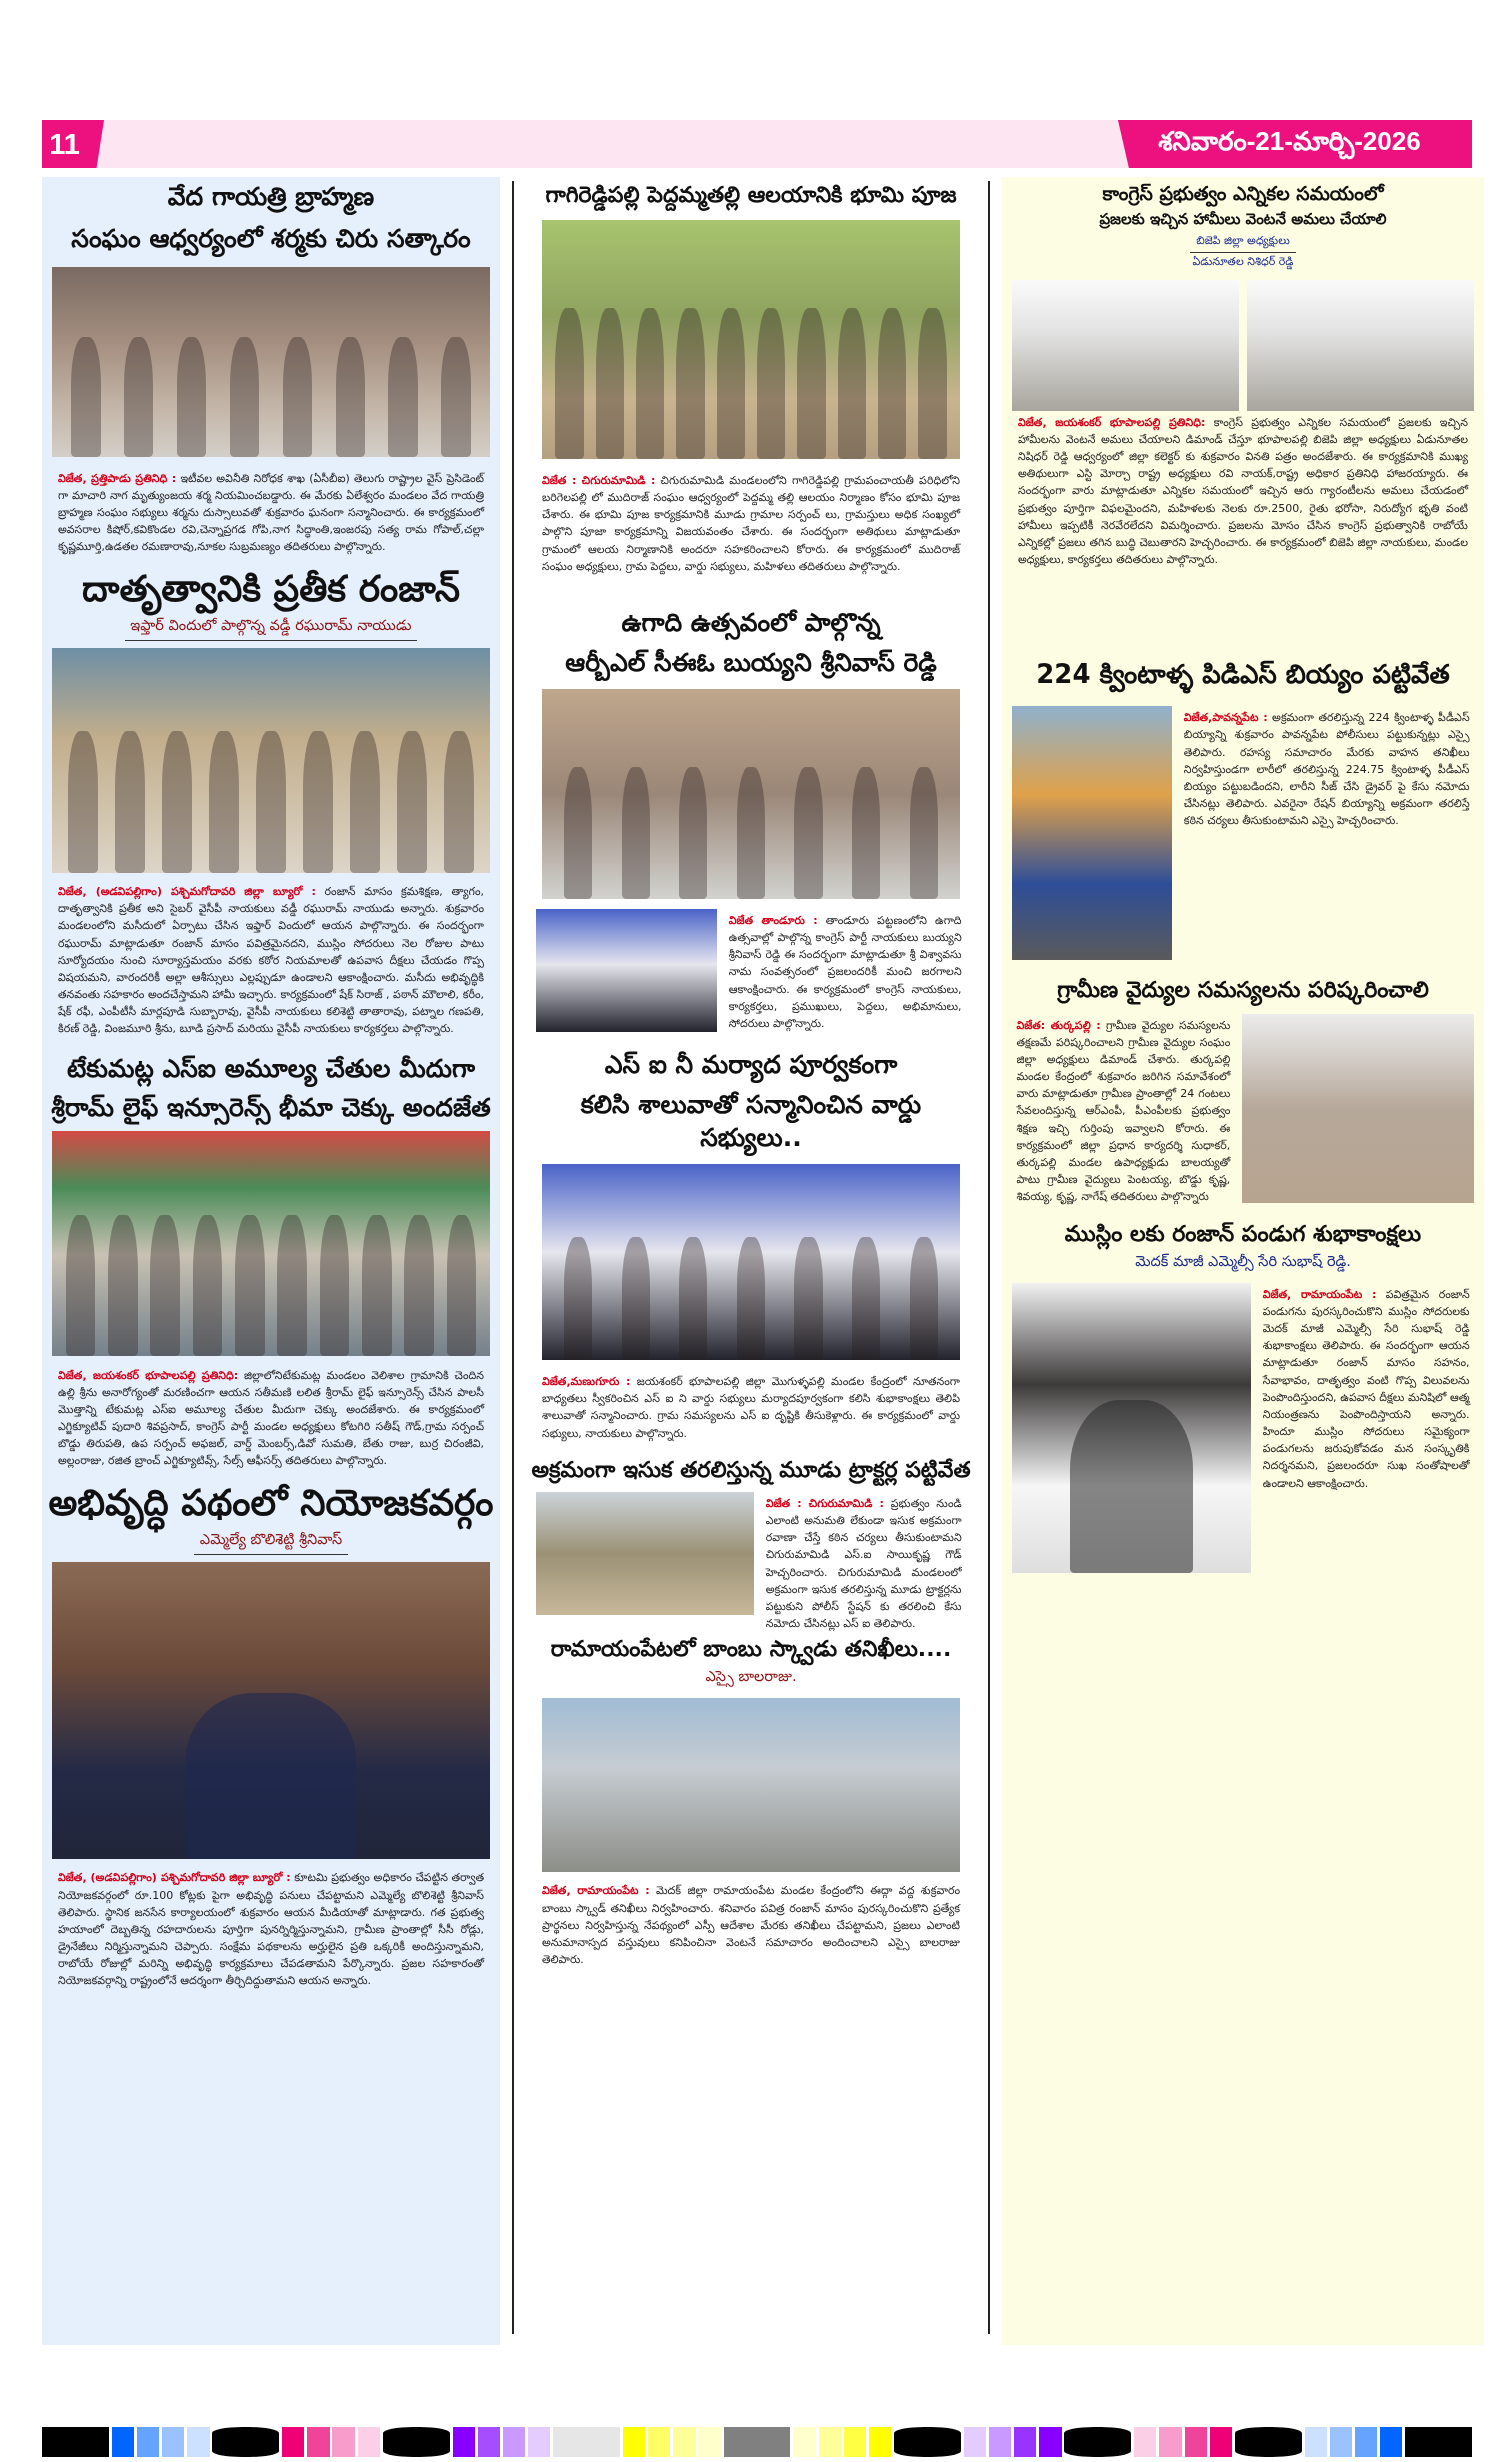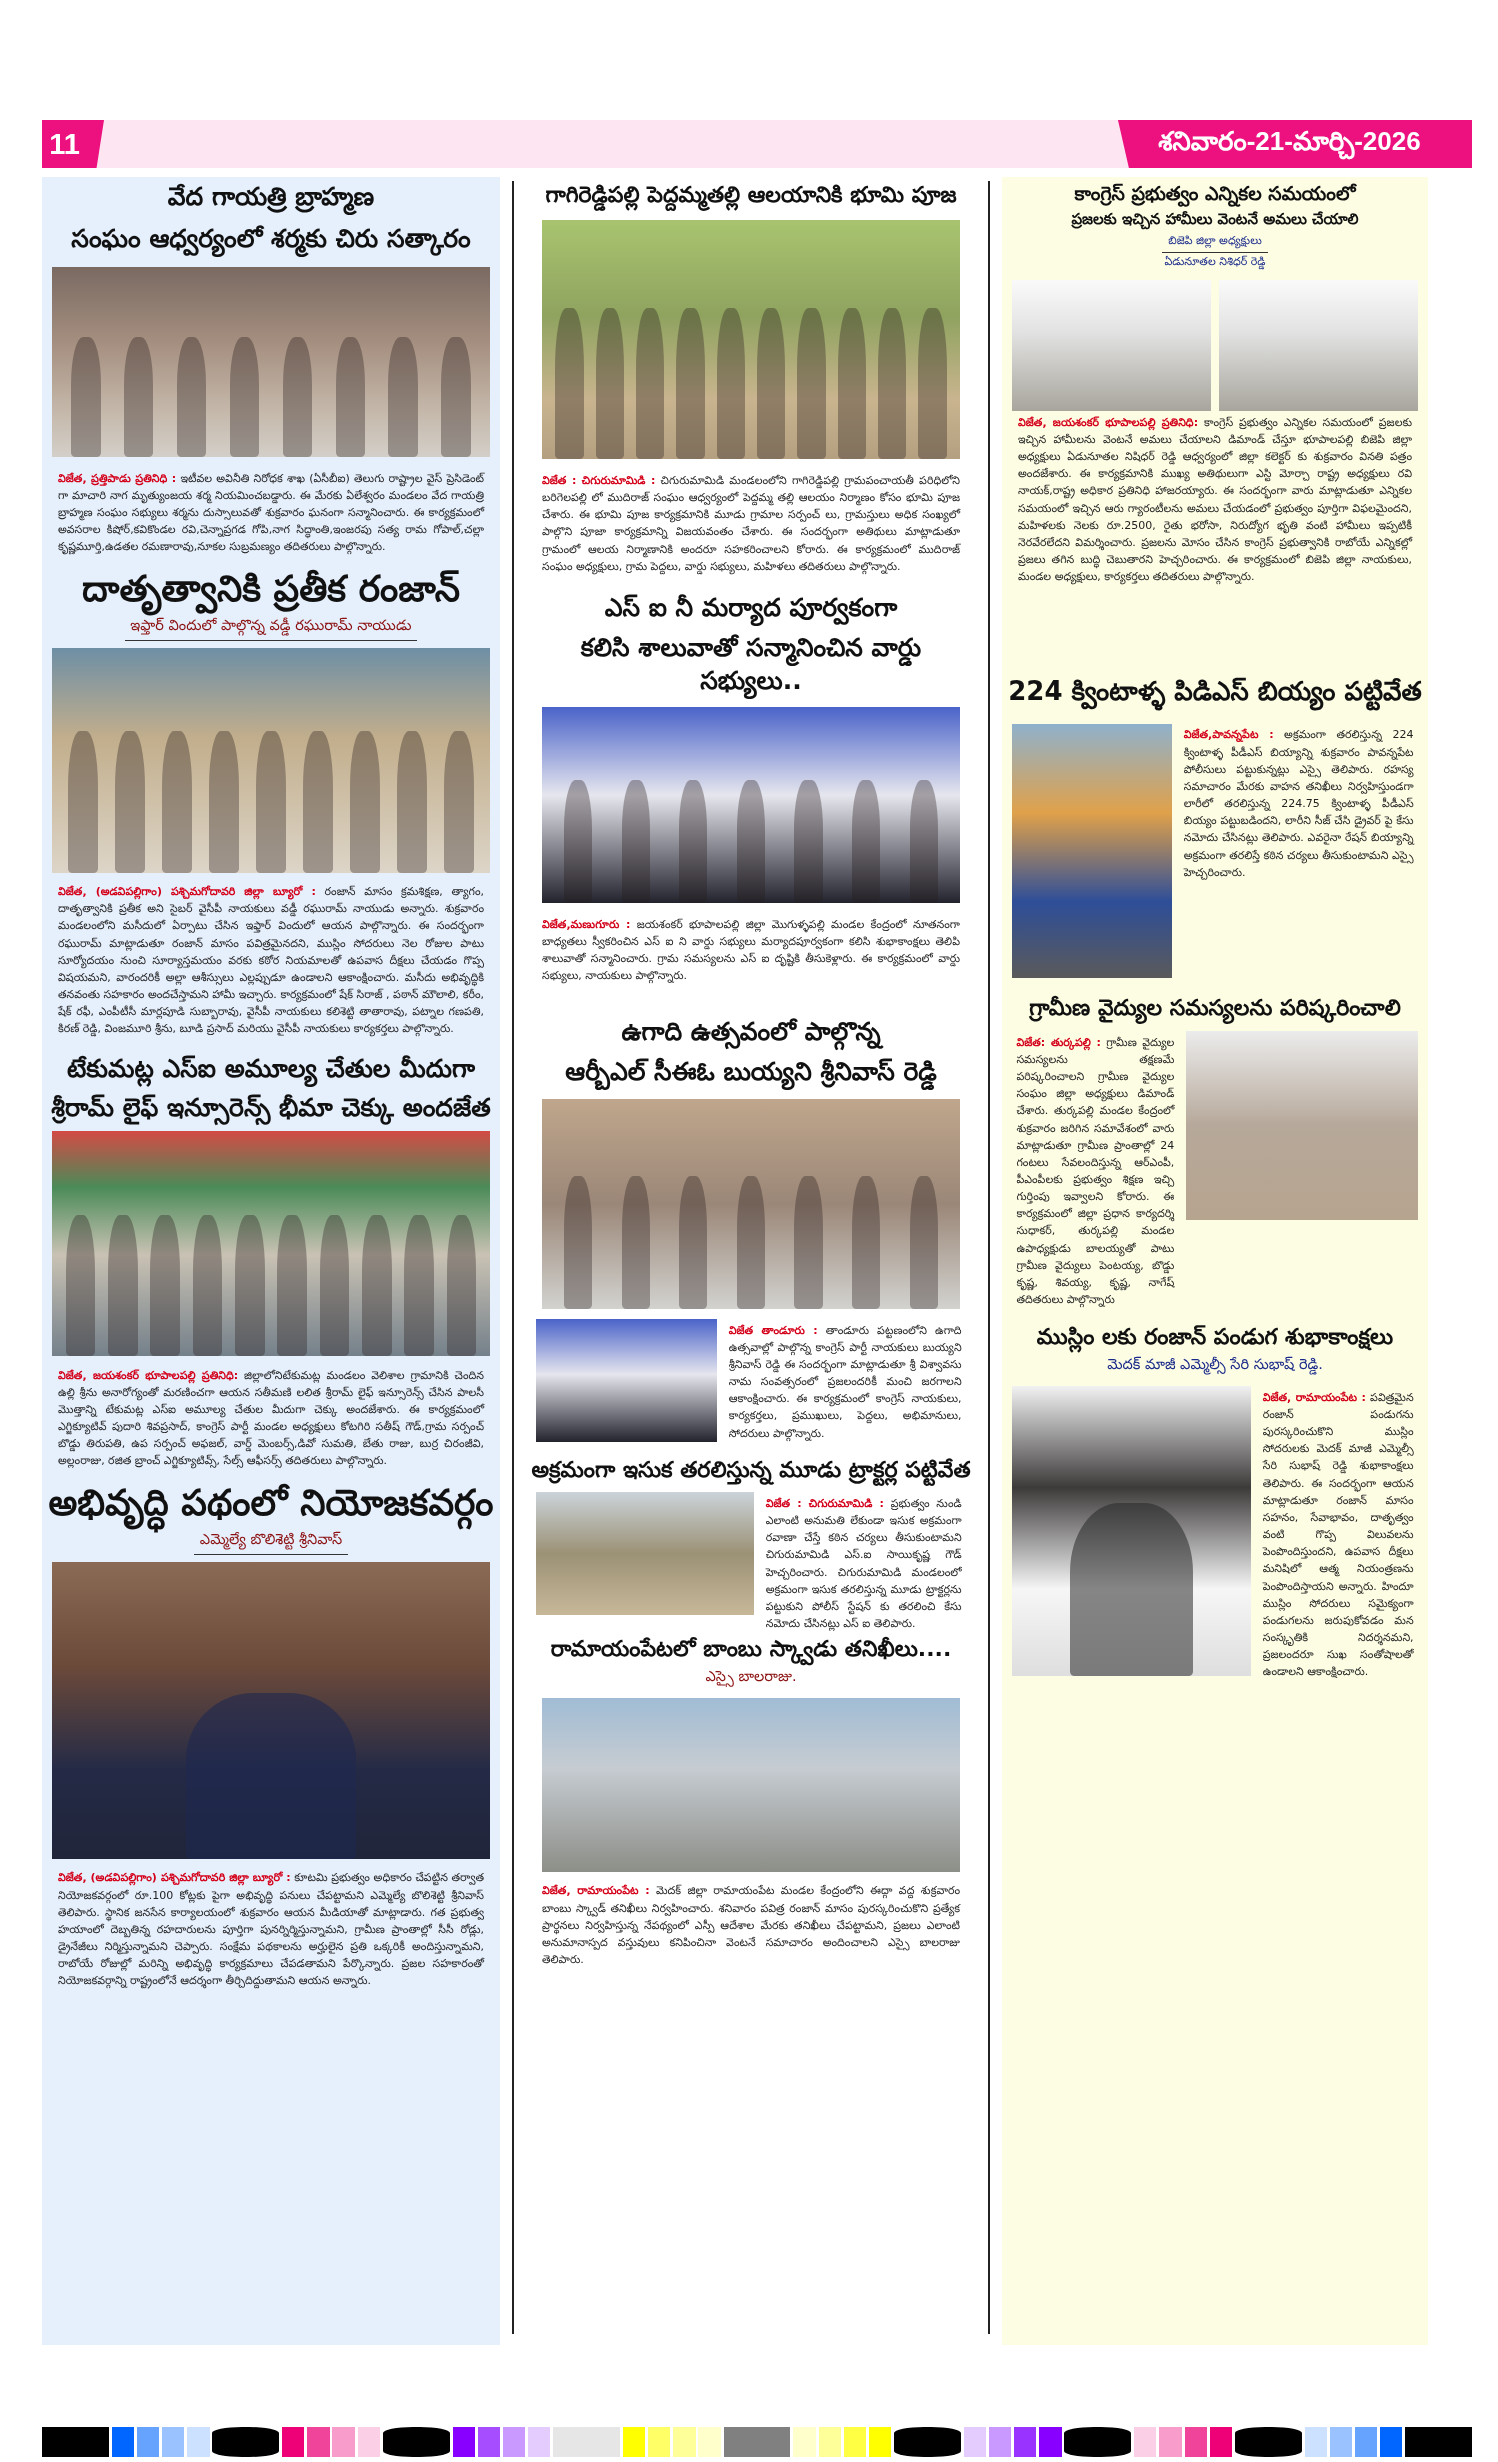--- a/index.html
+++ b/index.html
@@ -9,21 +9,21 @@
 .mast{position:absolute;left:42px;top:120px;width:1430px;height:48px;background:#fde6f1}
 .pgno{position:absolute;left:42px;top:120px;width:62px;height:48px;background:#ec117f;color:#fff;font:bold 29px "Liberation Sans",sans-serif;display:flex;align-items:center;padding-left:7.3px;clip-path:polygon(0 0,100% 0,88% 100%,0 100%)}
 .datebox{position:absolute;left:1107px;top:120px;width:365px;height:48px;background:#ec117f;color:#fff;font:bold 26px "Liberation Sans",sans-serif;display:flex;align-items:center;justify-content:center;clip-path:polygon(3% 0,100% 0,100% 100%,6% 100%)}
 .logo{position:absolute;left:764px;top:117px;width:175px;height:86px;background:#f6c417;border:0.7px solid #d9a50d;display:flex;align-items:center;justify-content:center;flex-direction:column}
 .logo .tag{font-size:5.8px;color:#7a2a00}
 .logo .name{font:bold 44px "DejaVu Sans",sans-serif;color:#1e3a9a;-webkit-text-stroke:1.5px #fff;letter-spacing:-1.5px;line-height:1}
 
 .col{position:absolute;top:177px;height:2168px;overflow:hidden}
 .c1{left:42px;width:458px;background:#e6effc}
 .c2{left:526px;width:450px;background:#fff}
-.c3{left:1002px;width:426px;background:#fdfde4}
+.c3{left:1002px;width:482px;background:#fdfde4}
 .vline{position:absolute;top:181px;width:1.5px;height:2153px;background:#222}
 .head{font-weight:bold;text-align:center;color:#111;line-height:1.3}
 .h-md{font-size:25px}
 .h-lg{font-size:36px}
 .h-sm{font-size:22px}
 .byline{text-align:center;font-size:14.5px;color:#8b1010;margin:4.4px auto 7.3px;border-bottom:1.5px solid #333;width:fit-content;padding:0 5.8px 2.9px}
 .byline.blue{color:#1a2a8a}
 .photo{position:relative;margin:7.3px 10px;overflow:hidden}
 .ph-a{background:linear-gradient(180deg,#7a6a62 0%,#a58f80 40%,#c4b7a9 75%,#d3cfc8 100%)}
 .ph-b{background:linear-gradient(180deg,#6e8fa5 0%,#c2ae8c 40%,#ddd5c8 100%)}
@@ -142,55 +142,55 @@
             <div class="fig"></div>
             <div class="fig"></div>
             <div class="fig"></div>
             <div class="fig"></div>
             <div class="fig"></div>
           </div>
         </div>
     <p class="body"><span class="dl">విజేత : చిగురుమామిడి :</span> <span>చిగురుమామిడి మండలంలోని గాగిరెడ్డిపల్లి గ్రామపంచాయతీ పరిధిలోని బరిగెలపల్లి లో ముదిరాజ్ సంఘం ఆధ్వర్యంలో పెద్దమ్మ తల్లి ఆలయం నిర్మాణం కోసం భూమి పూజ చేశారు. ఈ భూమి పూజ కార్యక్రమానికి మూడు గ్రామాల సర్పంచ్ లు, గ్రామస్తులు అధిక సంఖ్యలో పాల్గొని పూజా కార్యక్రమాన్ని విజయవంతం చేశారు. ఈ సందర్భంగా అతిథులు మాట్లాడుతూ గ్రామంలో ఆలయ నిర్మాణానికి అందరూ సహకరించాలని కోరారు. ఈ కార్యక్రమంలో ముదిరాజ్ సంఘం అధ్యక్షులు, గ్రామ పెద్దలు, వార్డు సభ్యులు, మహిళలు తదితరులు పాల్గొన్నారు.</span></p>
   </article>
 
+  <article style="margin-top:29px">
+    <div class="head h-md">ఉగాది ఉత్సవంలో పాల్గొన్న</div>
+    <div class="head h-md" style="margin-top:7.3px">ఆర్బీఎల్ సీఈఓ బుయ్యని శ్రీనివాస్ రెడ్డి</div>
+    <div class="photo ph-g" style="height:210px;margin:10px 16px">
+          <div class="figs">
+            <div class="fig"></div>
+            <div class="fig"></div>
+            <div class="fig"></div>
+            <div class="fig"></div>
+            <div class="fig"></div>
+            <div class="fig"></div>
+            <div class="fig"></div>
+          </div>
+        </div>
+    <div class="flex">
+      <div class="photo ph-h" style="width:181px;height:123px;margin:0;flex:none"></div>
+      <p class="body"><span class="dl">విజేత తాండూరు :</span> <span>తాండూరు పట్టణంలోని ఉగాది ఉత్సవాల్లో పాల్గొన్న కాంగ్రెస్ పార్టీ నాయకులు బుయ్యని శ్రీనివాస్ రెడ్డి ఈ సందర్భంగా మాట్లాడుతూ శ్రీ విశ్వావసు నామ సంవత్సరంలో ప్రజలందరికీ మంచి జరగాలని ఆకాంక్షించారు. ఈ కార్యక్రమంలో కాంగ్రెస్ నాయకులు, కార్యకర్తలు, ప్రముఖులు, పెద్దలు, అభిమానులు, సోదరులు పాల్గొన్నారు.</span></p>
+    </div>
+  </article>
+
   <article style="margin-top:14.5px">
     <div class="head h-md">ఎస్ ఐ నీ మర్యాద పూర్వకంగా</div>
     <div class="head h-md" style="margin-top:7.3px">కలిసి శాలువాతో సన్మానించిన వార్డు సభ్యులు..</div>
     <div class="photo ph-h" style="height:196px;margin:10px 16px">
           <div class="figs">
             <div class="fig"></div>
             <div class="fig"></div>
             <div class="fig"></div>
             <div class="fig"></div>
             <div class="fig"></div>
             <div class="fig"></div>
             <div class="fig"></div>
           </div>
         </div>
     <p class="body"><span class="dl">విజేత,మణుగూరు :</span> <span>జయశంకర్ భూపాలపల్లి జిల్లా మొగుళ్ళపల్లి మండల కేంద్రంలో నూతనంగా బాధ్యతలు స్వీకరించిన ఎస్ ఐ ని వార్డు సభ్యులు మర్యాదపూర్వకంగా కలిసి శుభాకాంక్షలు తెలిపి శాలువాతో సన్మానించారు. గ్రామ సమస్యలను ఎస్ ఐ దృష్టికి తీసుకెళ్లారు. ఈ కార్యక్రమంలో వార్డు సభ్యులు, నాయకులు పాల్గొన్నారు.</span></p>
-  </article>
-
-  <article style="margin-top:29px">
-    <div class="head h-md">ఉగాది ఉత్సవంలో పాల్గొన్న</div>
-    <div class="head h-md" style="margin-top:7.3px">ఆర్బీఎల్ సీఈఓ బుయ్యని శ్రీనివాస్ రెడ్డి</div>
-    <div class="photo ph-g" style="height:210px;margin:10px 16px">
-          <div class="figs">
-            <div class="fig"></div>
-            <div class="fig"></div>
-            <div class="fig"></div>
-            <div class="fig"></div>
-            <div class="fig"></div>
-            <div class="fig"></div>
-            <div class="fig"></div>
-          </div>
-        </div>
-    <div class="flex">
-      <div class="photo ph-h" style="width:181px;height:123px;margin:0;flex:none"></div>
-      <p class="body"><span class="dl">విజేత తాండూరు :</span> <span>తాండూరు పట్టణంలోని ఉగాది ఉత్సవాల్లో పాల్గొన్న కాంగ్రెస్ పార్టీ నాయకులు బుయ్యని శ్రీనివాస్ రెడ్డి ఈ సందర్భంగా మాట్లాడుతూ శ్రీ విశ్వావసు నామ సంవత్సరంలో ప్రజలందరికీ మంచి జరగాలని ఆకాంక్షించారు. ఈ కార్యక్రమంలో కాంగ్రెస్ నాయకులు, కార్యకర్తలు, ప్రముఖులు, పెద్దలు, అభిమానులు, సోదరులు పాల్గొన్నారు.</span></p>
-    </div>
   </article>
 
   <article style="margin-top:11.6px">
     <div class="head h-sm">అక్రమంగా ఇసుక తరలిస్తున్న మూడు ట్రాక్టర్ల పట్టివేత</div>
     <div class="flex" style="margin-top:7.3px">
       <div class="photo ph-i" style="width:218px;height:123px;margin:0;flex:none"></div>
       <p class="body"><span class="dl">విజేత : చిగురుమామిడి :</span> <span>ప్రభుత్వం నుండి ఎలాంటి అనుమతి లేకుండా ఇసుక అక్రమంగా రవాణా చేస్తే కఠిన చర్యలు తీసుకుంటామని చిగురుమామిడి ఎస్.ఐ సాయికృష్ణ గౌడ్ హెచ్చరించారు. చిగురుమామిడి మండలంలో అక్రమంగా ఇసుక తరలిస్తున్న మూడు ట్రాక్టర్లను పట్టుకుని పోలీస్ స్టేషన్ కు తరలించి కేసు నమోదు చేసినట్లు ఎస్ ఐ తెలిపారు.</span></p>
     </div>
   </article>
 

